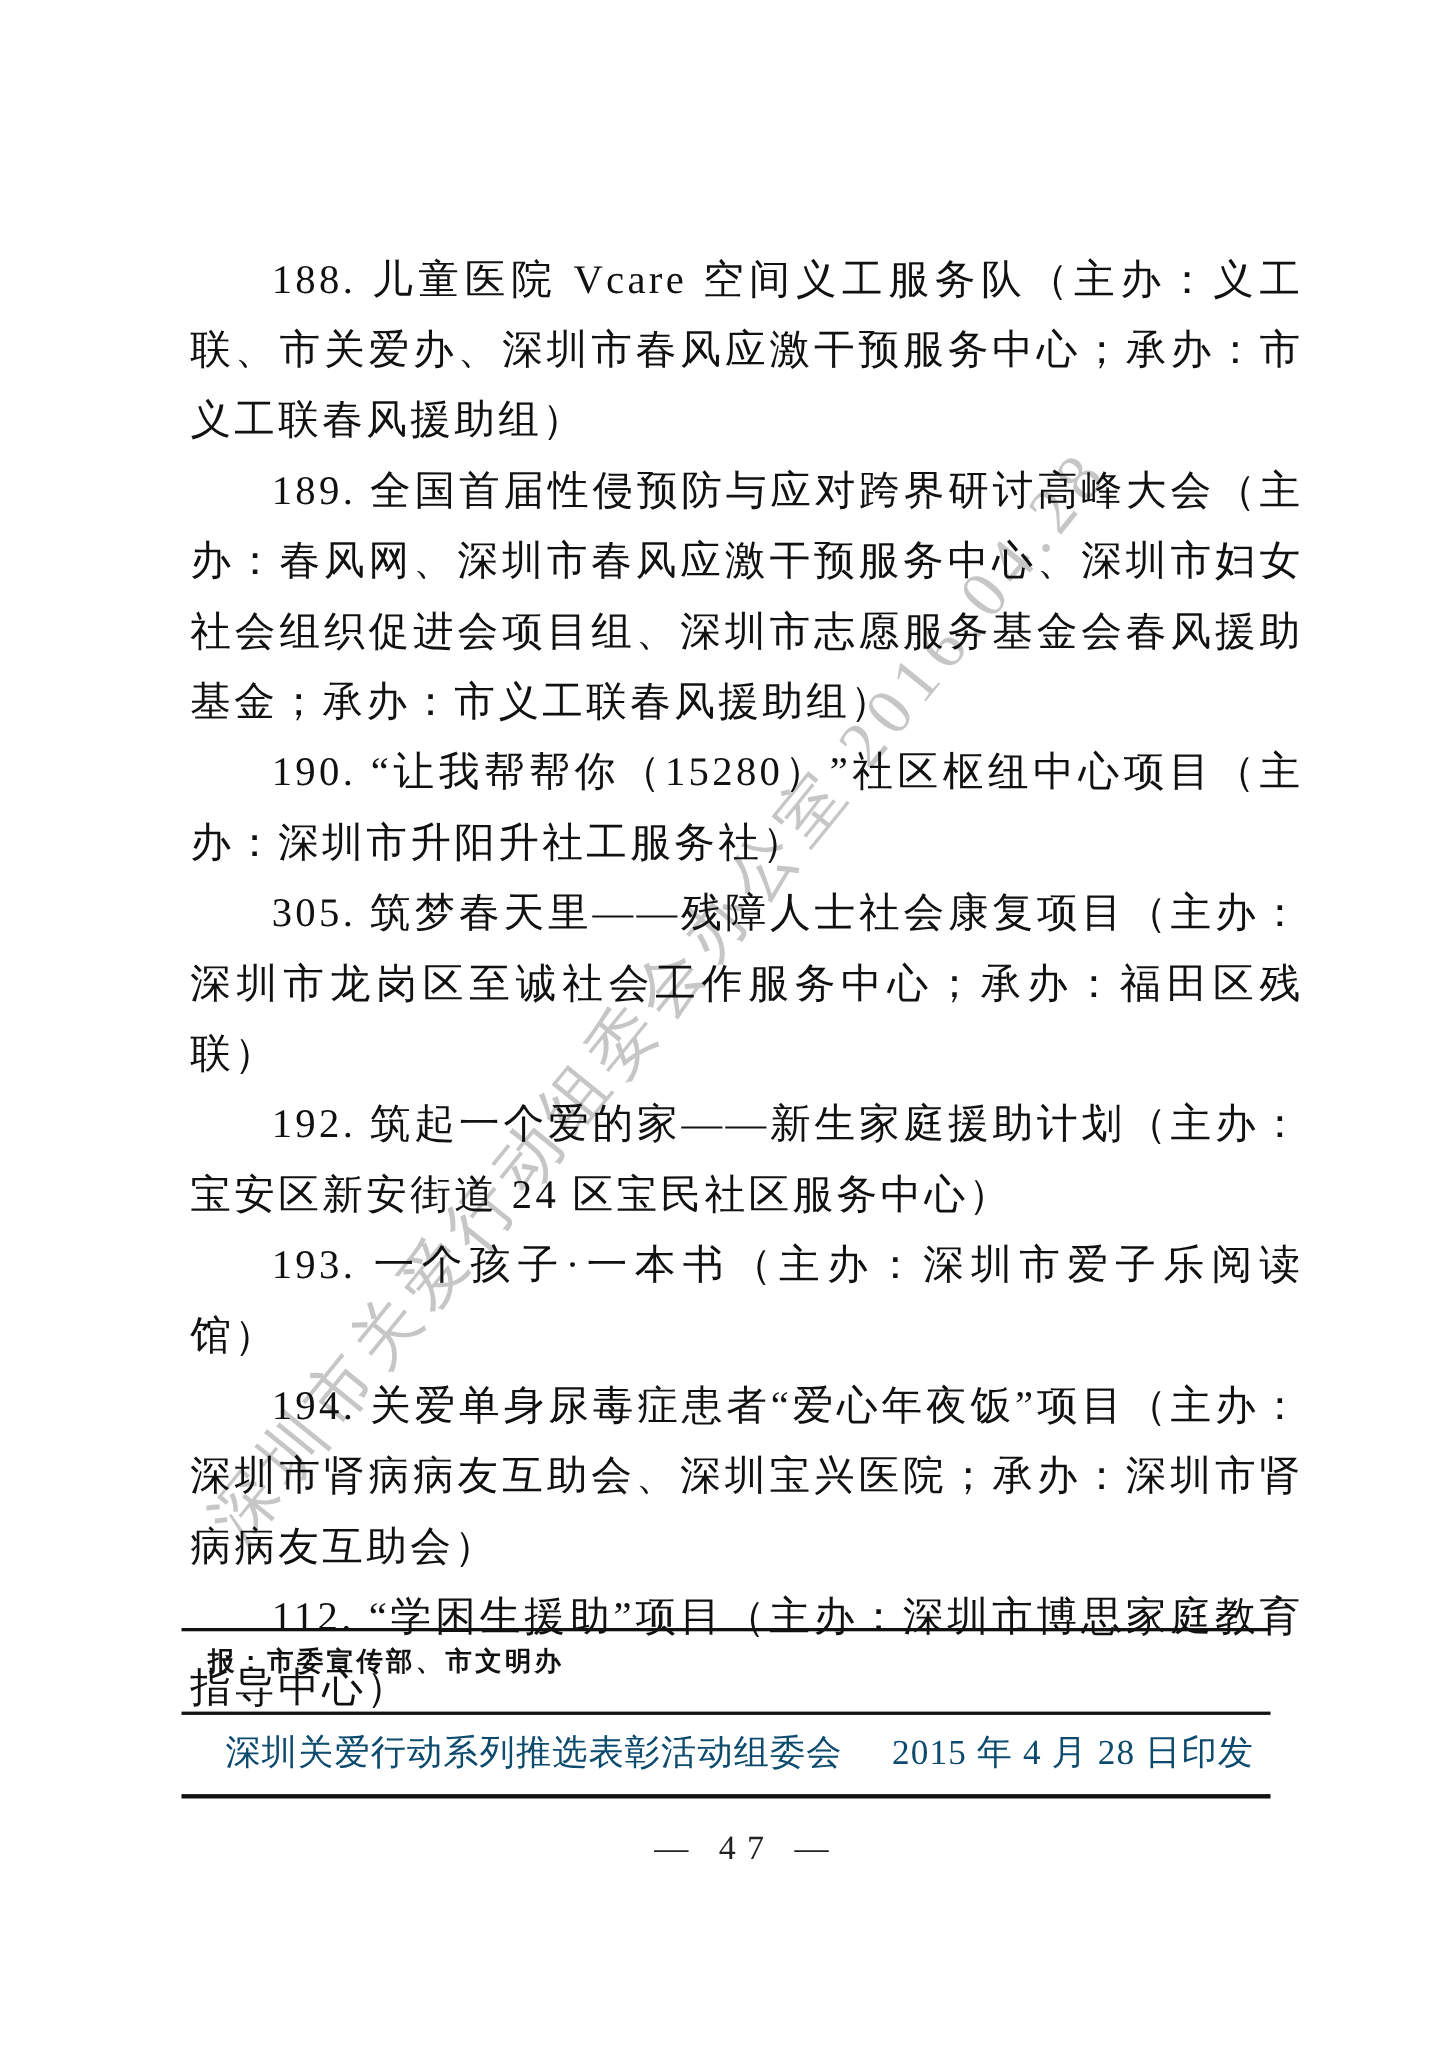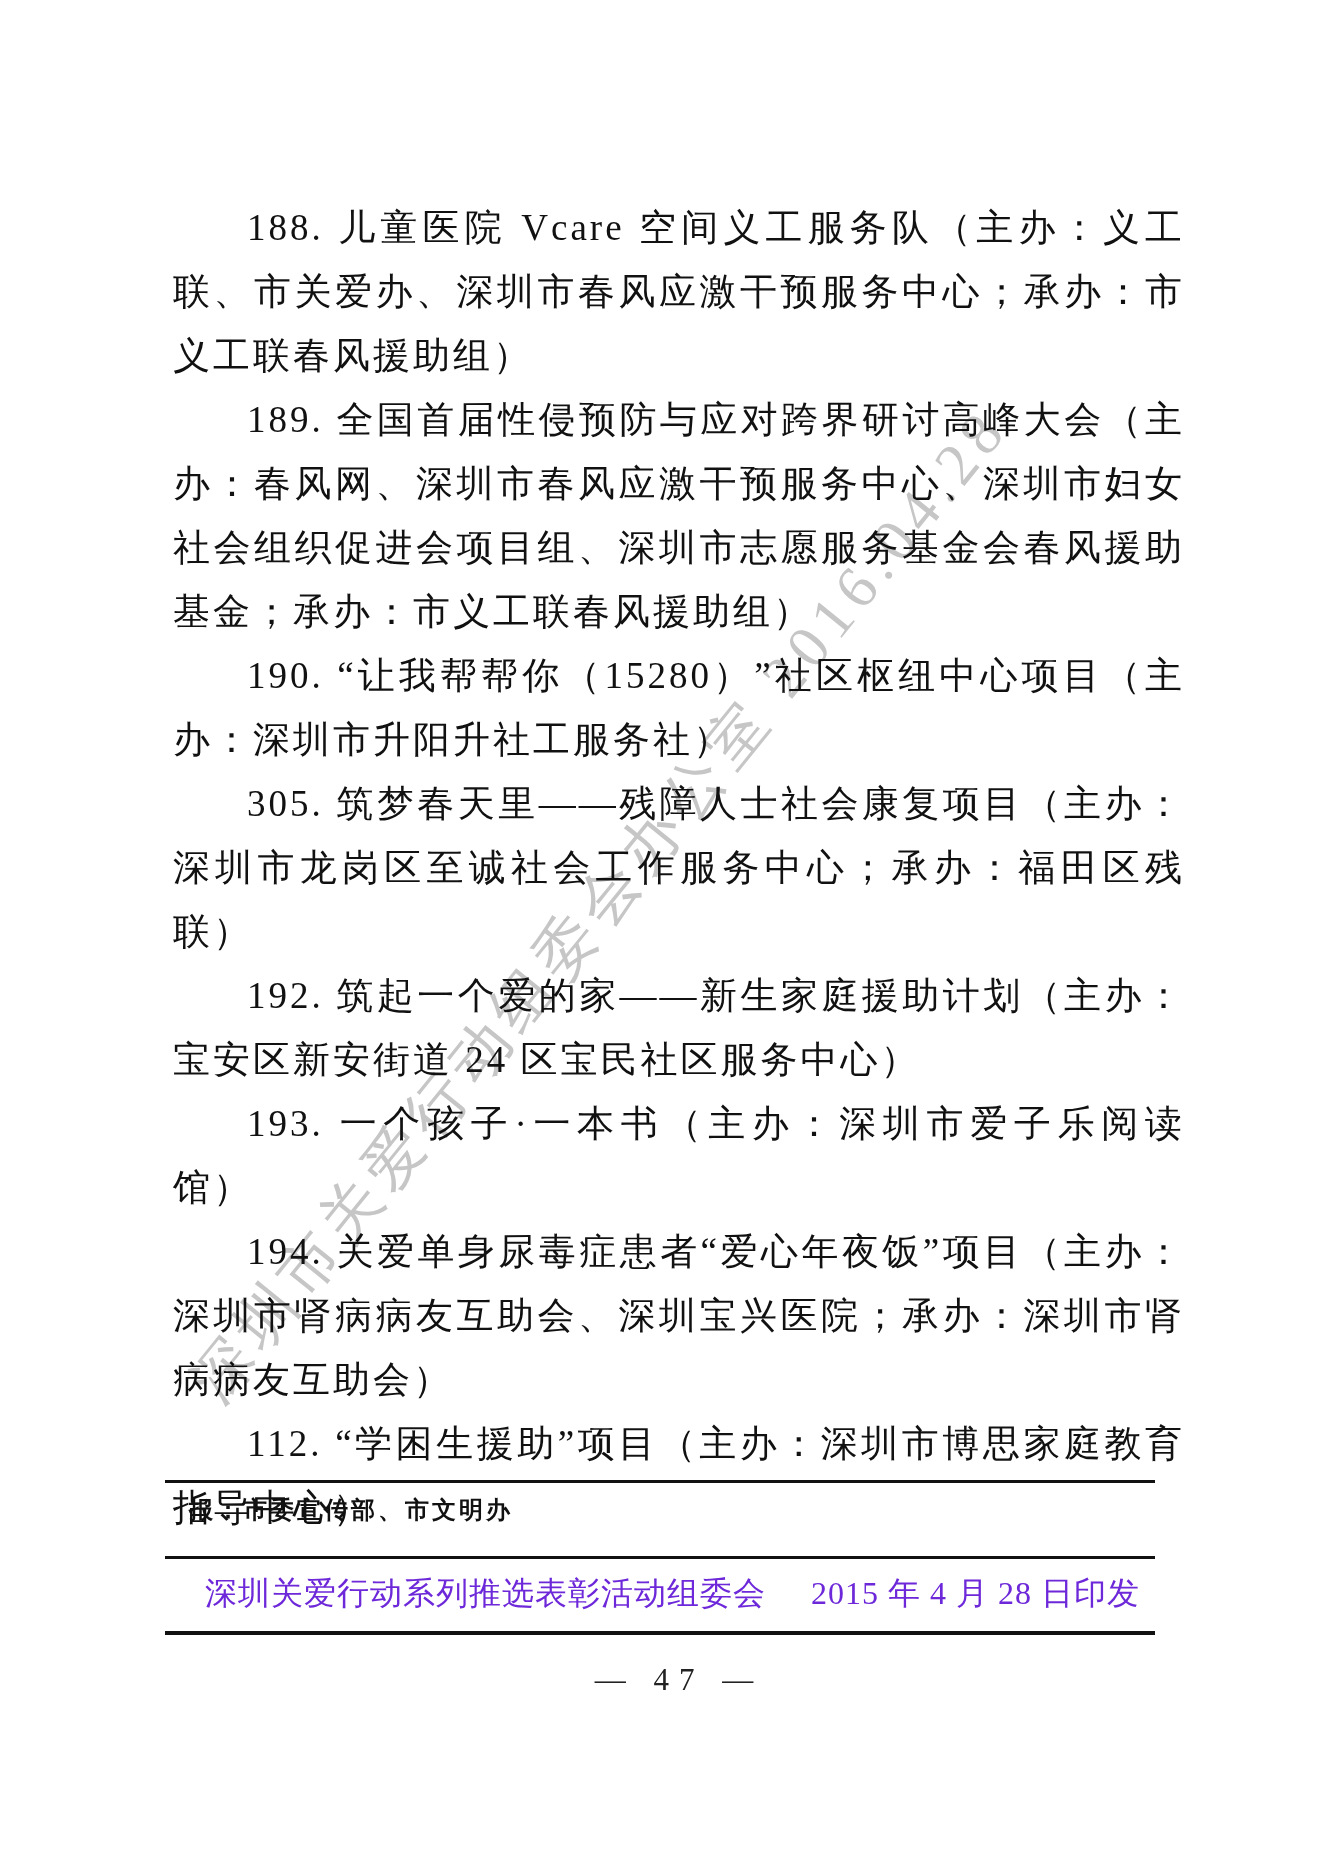--- a/index.html
+++ b/index.html
@@ -29,21 +29,21 @@
     letter-spacing: 8px;
     color: #c6c6c6;
     white-space: nowrap;
     z-index: 0;
     user-select: none;
   }
   
   .content {
     position: absolute;
     left: 173px;
-    top: 196px;
+    top: 223px;
     width: 1012px;
     z-index: 1;
     color: #111111;
   }
   .para {
     margin: 0;
     font-size: 37px;
     line-height: 64px;
     letter-spacing: 3px;
     text-indent: 74px;
@@ -74,21 +74,21 @@
   }
   .footer-issue-row {
     position: absolute;
     left: 205px;
     top: 1572px;
     width: 935px;
     display: flex;
     justify-content: space-between;
     align-items: baseline;
     font-size: 32px;
-    color: #6d28d9;
+    color: #0c4a6e;
     z-index: 1;
   }
   .footer-issuer { letter-spacing: 1px; }
   .footer-date   { letter-spacing: 1px; margin-left: 28px; }
   .page-number {
     position: absolute;
     left: 173px;
     top: 1662px;
     width: 1012px;
     text-align: center;

